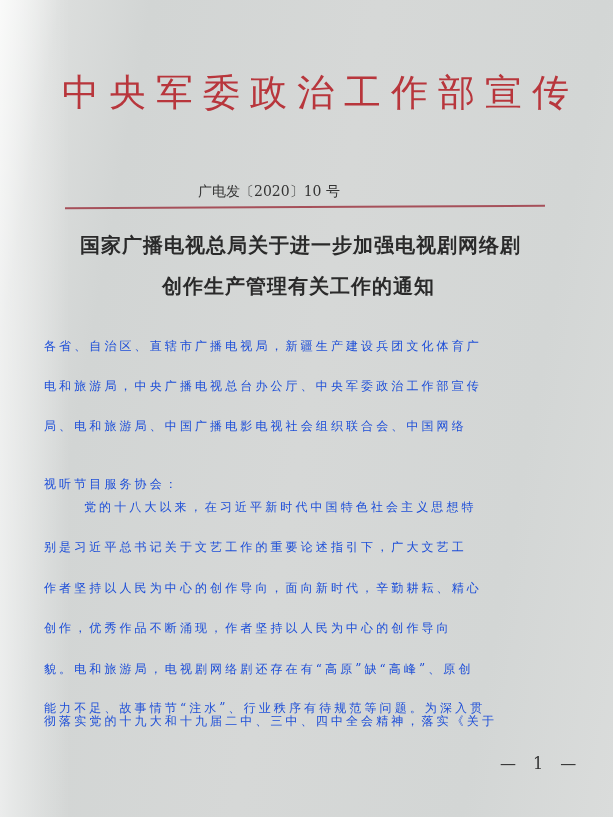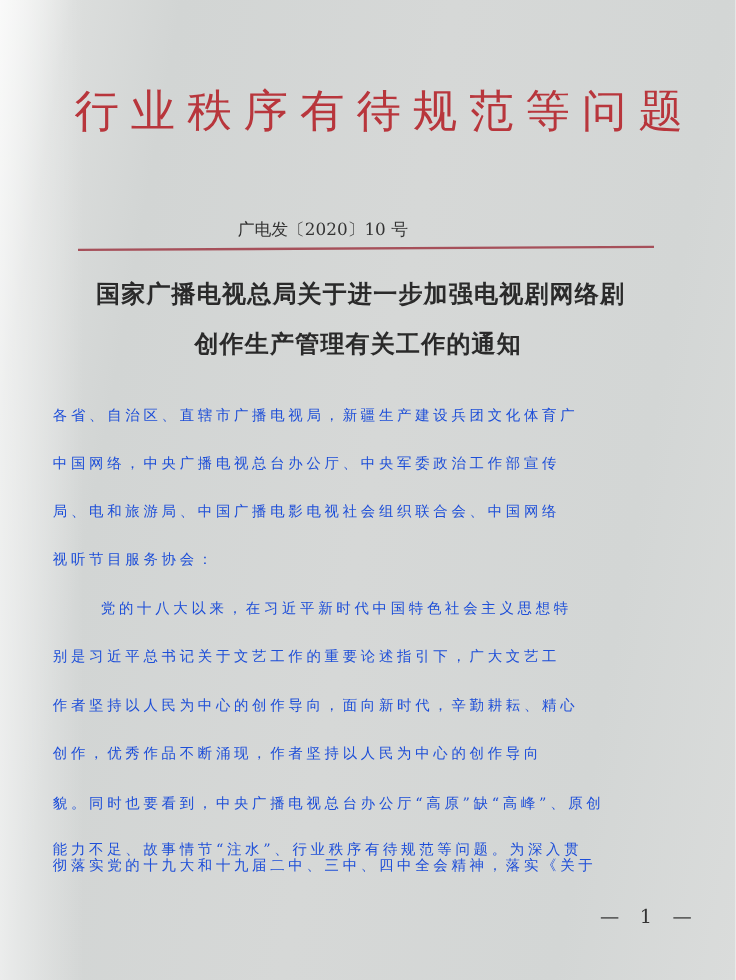--- a/index.html
+++ b/index.html
@@ -38,34 +38,34 @@
   }
   .page-no {
     position: absolute; left: 500px; top: 754px; font-size: 16px; color: #333; letter-spacing: 6px;
   }
 </style>
 </head>
 <body>
 
 <div class="shade-left"></div>
 
-<div class="red-title">行业秩序有待规范等问题</div>
+<div class="red-title">中央军委政治工作部宣传</div>
 <div class="doc-number">广电发〔2020〕10 号</div>
 <div class="red-rule"></div>
 
 <div class="notice-title t1">国家广播电视总局关于进一步加强电视剧网络剧</div>
 <div class="notice-title t2">创作生产管理有关工作的通知</div>
 
 <div class="line" style="top:338px;">各省、自治区、直辖市广播电视局，新疆生产建设兵团文化体育广</div>
-<div class="line" style="top:378px;">中国网络，中央广播电视总台办公厅、中央军委政治工作部宣传</div>
+<div class="line" style="top:378px;">电和旅游局，中央广播电视总台办公厅、中央军委政治工作部宣传</div>
 <div class="line" style="top:418px;">局、电和旅游局、中国广播电影电视社会组织联合会、中国网络</div>
-<div class="line" style="top:458px;">视听节目服务协会：</div>
+<div class="line" style="top:476px;">视听节目服务协会：</div>
 
 <div class="line" style="top:499px; left:84px;">党的十八大以来，在习近平新时代中国特色社会主义思想特</div>
 <div class="line" style="top:539px;">别是习近平总书记关于文艺工作的重要论述指引下，广大文艺工</div>
 <div class="line" style="top:580px;">作者坚持以人民为中心的创作导向，面向新时代，辛勤耕耘、精心</div>
 <div class="line" style="top:620px;">创作，优秀作品不断涌现，作者坚持以人民为中心的创作导向</div>
-<div class="line" style="top:661px;">貌。同时也要看到，中央广播电视总台办公厅“高原”缺“高峰”、原创</div>
+<div class="line" style="top:661px;">貌。电和旅游局，电视剧网络剧还存在有“高原”缺“高峰”、原创</div>
 <div class="line" style="top:700px;">能力不足、故事情节“注水”、行业秩序有待规范等问题。为深入贯</div>
 
 <div class="line" style="top:713px;">彻落实党的十九大和十九届二中、三中、四中全会精神，落实《关于</div>
 
 <div class="page-no">— 1 —</div>
 
 </body></html>

